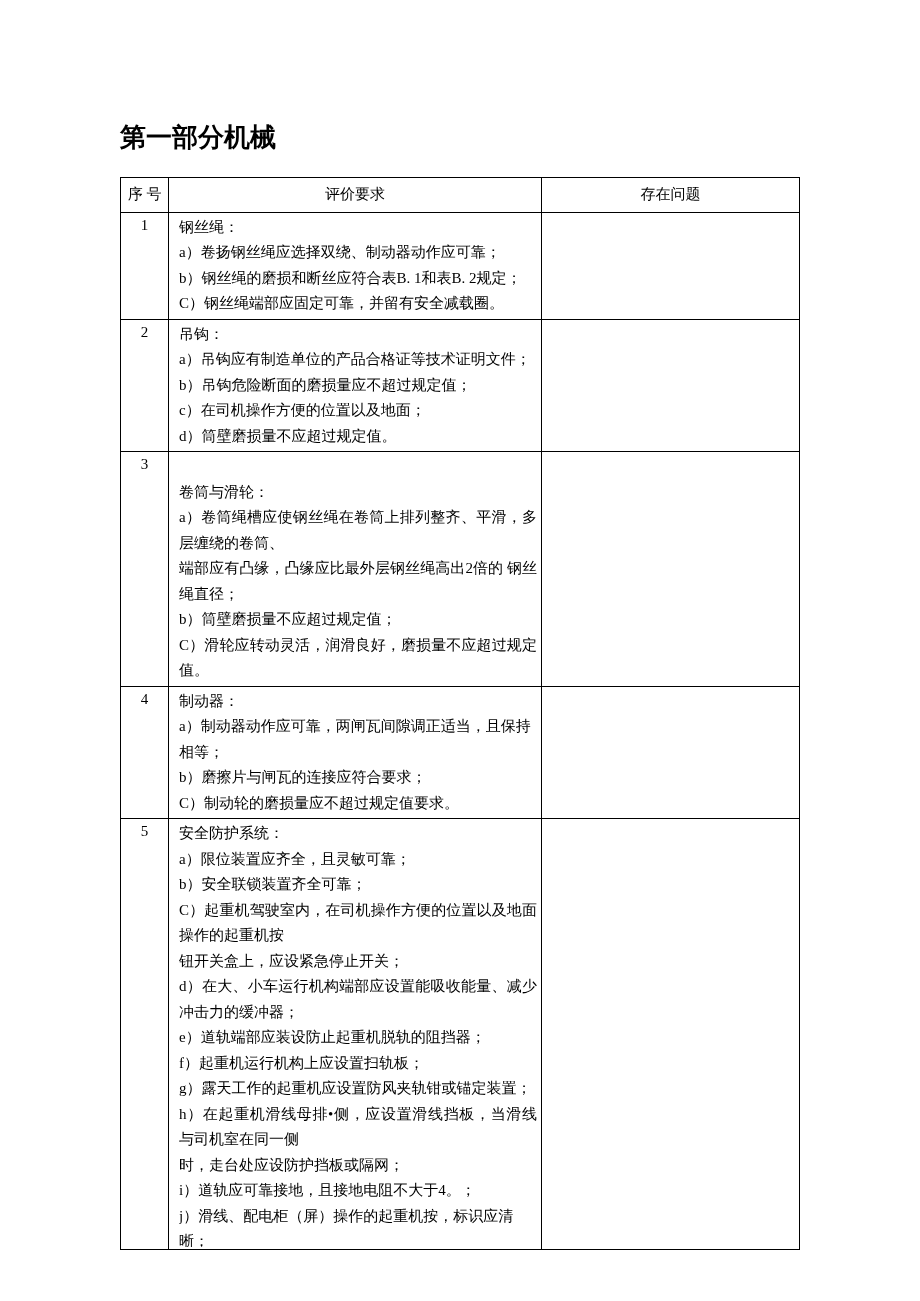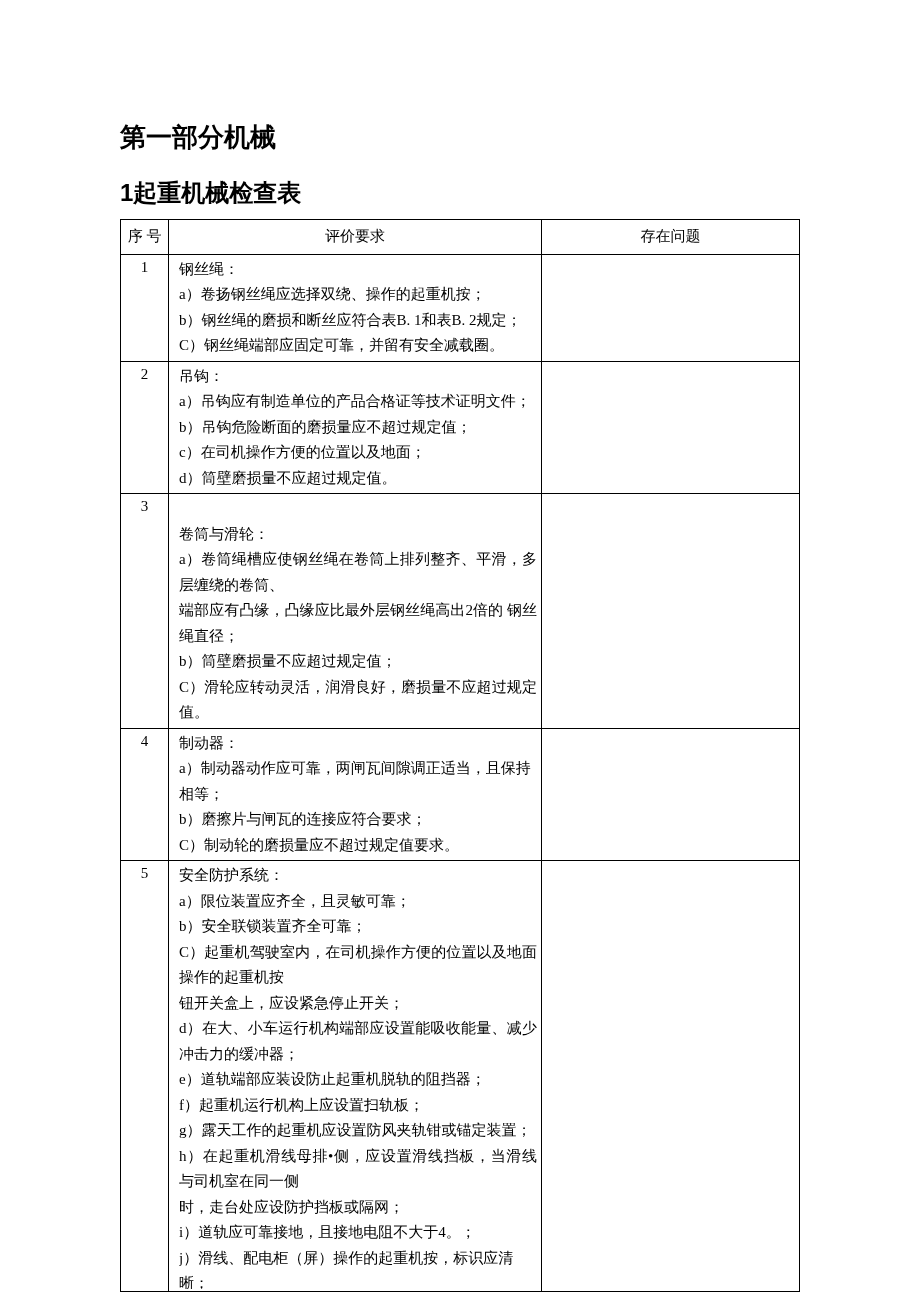--- a/index.html
+++ b/index.html
@@ -72,41 +72,40 @@
     overflow: hidden;
     display: block;
   }
 </style>
 </head>
 <body>
 
 <div class="page">
 
   <div class="h1">第一部分机械</div>
-  <div class="h2">1起重机械检查表</div>
 
   <table class="checklist">
     <colgroup>
       <col class="c-seq">
       <col class="c-req">
       <col class="c-issue">
     </colgroup>
     <thead>
       <tr>
         <th class="seq-header">序 号</th>
         <th>评价要求</th>
         <th>存在问题</th>
       </tr>
     </thead>
     <tbody id="table-body">
     <tr>
           <td class="seq">1</td>
           <td class="req">
             <span class="para">钢丝绳：</span>
-            <span class="para">a）卷扬钢丝绳应选择双绕、操作的起重机按；</span>
+            <span class="para">a）卷扬钢丝绳应选择双绕、制动器动作应可靠；</span>
             <span class="para">b）钢丝绳的磨损和断丝应符合表B. 1和表B. 2规定；</span>
             <span class="para">C）钢丝绳端部应固定可靠，并留有安全减载圈。</span>
           </td>
           <td class="issue"></td>
         </tr>
         <tr>
           <td class="seq">2</td>
           <td class="req">
             <span class="para">吊钩：</span>
             <span class="para">a）吊钩应有制造单位的产品合格证等技术证明文件；</span>

